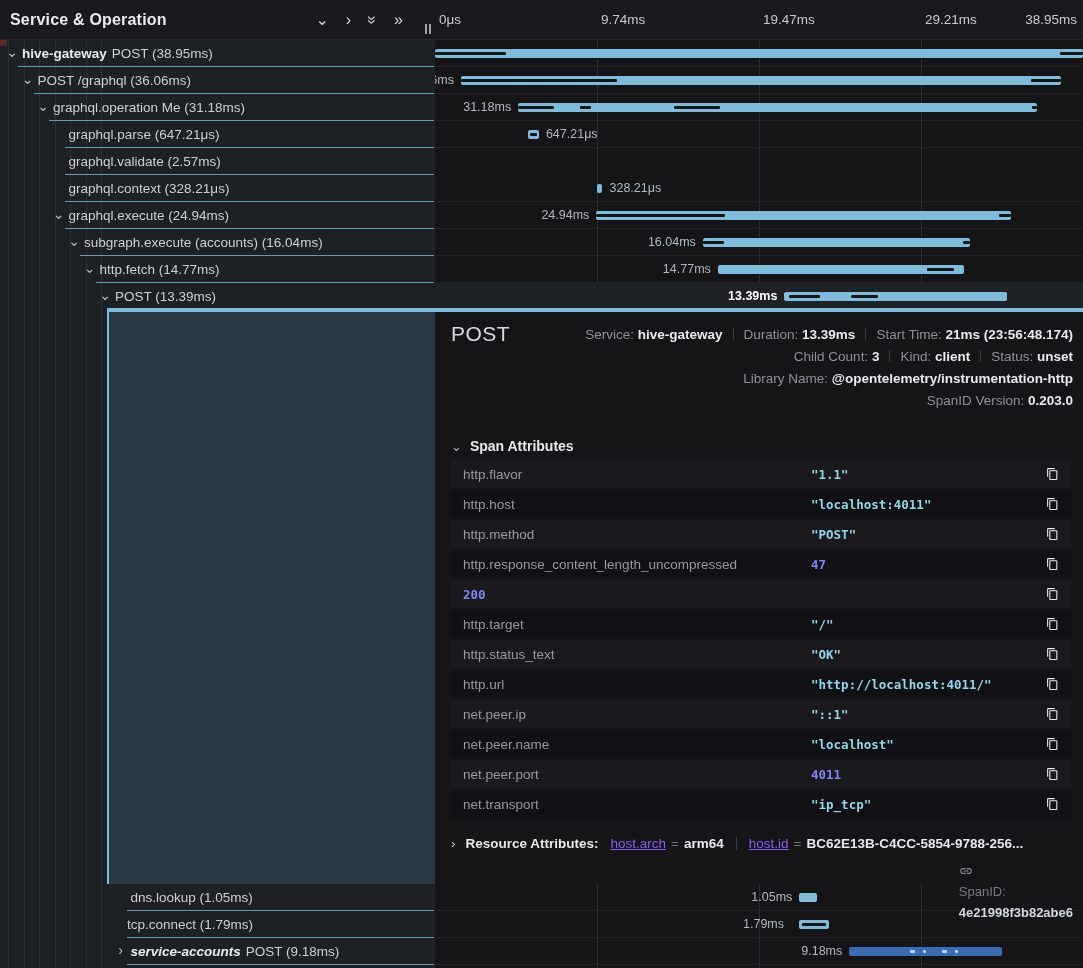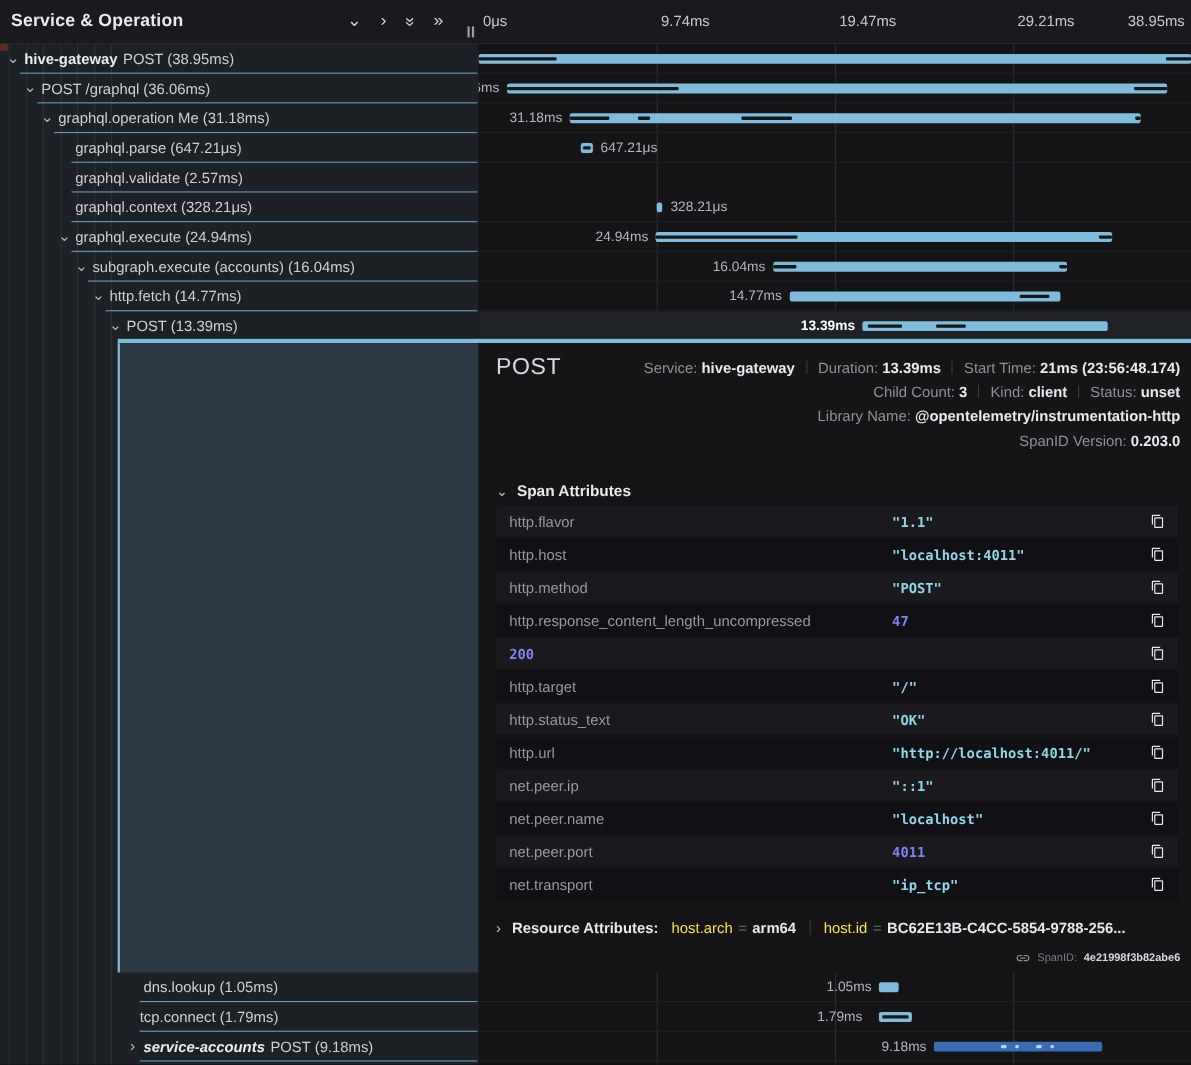--- a/index.html
+++ b/index.html
@@ -58,25 +58,25 @@
   .attr-row{height:28px;margin-bottom:2px;display:flex;align-items:center;background:#1a1a1e;padding:0 12px;box-sizing:border-box;}
   .attr-row:nth-child(even){background:#111115;}
   .attr-key{flex:0 0 348px;color:#97999d;font-size:13.5px;}
   .attr-val{flex:1;font-family:"DejaVu Sans Mono",monospace;font-size:12.5px;font-weight:700;}
   .v-str{color:#8fd7e8;}
   .v-num{color:#8084f3;}
   .copy-btn{width:18px;color:#e8e9eb;cursor:pointer;display:flex;justify-content:flex-end;}
   .res-line{position:absolute;left:16px;top:524px;font-size:13.5px;white-space:nowrap;}
   .res-chev{color:#c2c5c9;margin-right:10px;}
   .res-title{font-weight:700;color:#e6e8ea;margin-right:12px;}
-  .res-key{color:#fde047;}
+  .res-key{color:#8b5cf6;text-decoration:underline;}
   .res-eq{color:#6f7277;margin:0 5px;}
   .res-val{color:#e6e8eb;font-weight:700;}
   .res-div{display:inline-block;width:1px;height:13px;background:#3c3d42;margin:0 12px;vertical-align:-2px;}
-  .spanid-line{position:absolute;right:14px;top:552px;font-size:10px;display:flex;align-items:center;gap:6px;}
+  .spanid-line{position:absolute;right:14px;top:552px;font-size:13px;display:flex;gap:6px;flex-direction:column;}
   .spanid-label{color:#797c80;}
   .spanid-value{color:#d5d8dc;font-weight:700;}
   .link-icon{color:#8a8d92;display:flex;}
 </style>
 </head>
 <body>
 
 <div class="app">
 
   <div class="name-col-bg"></div>

